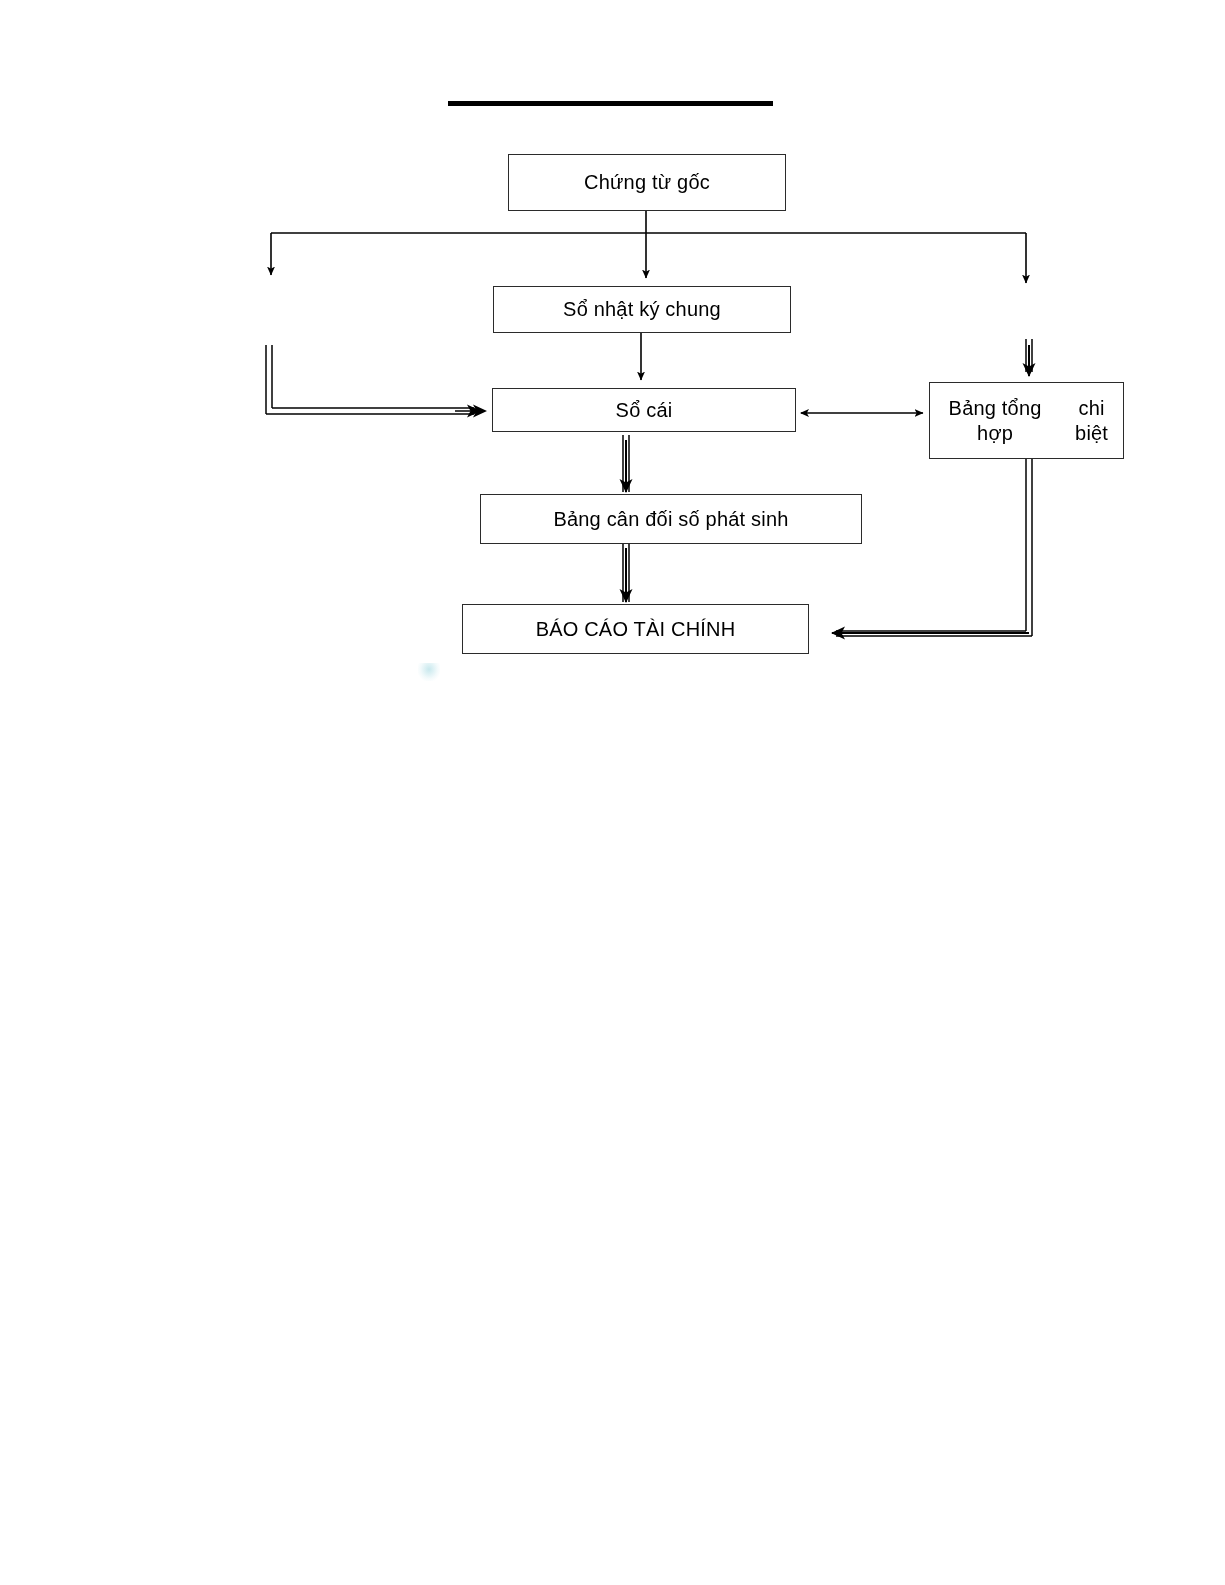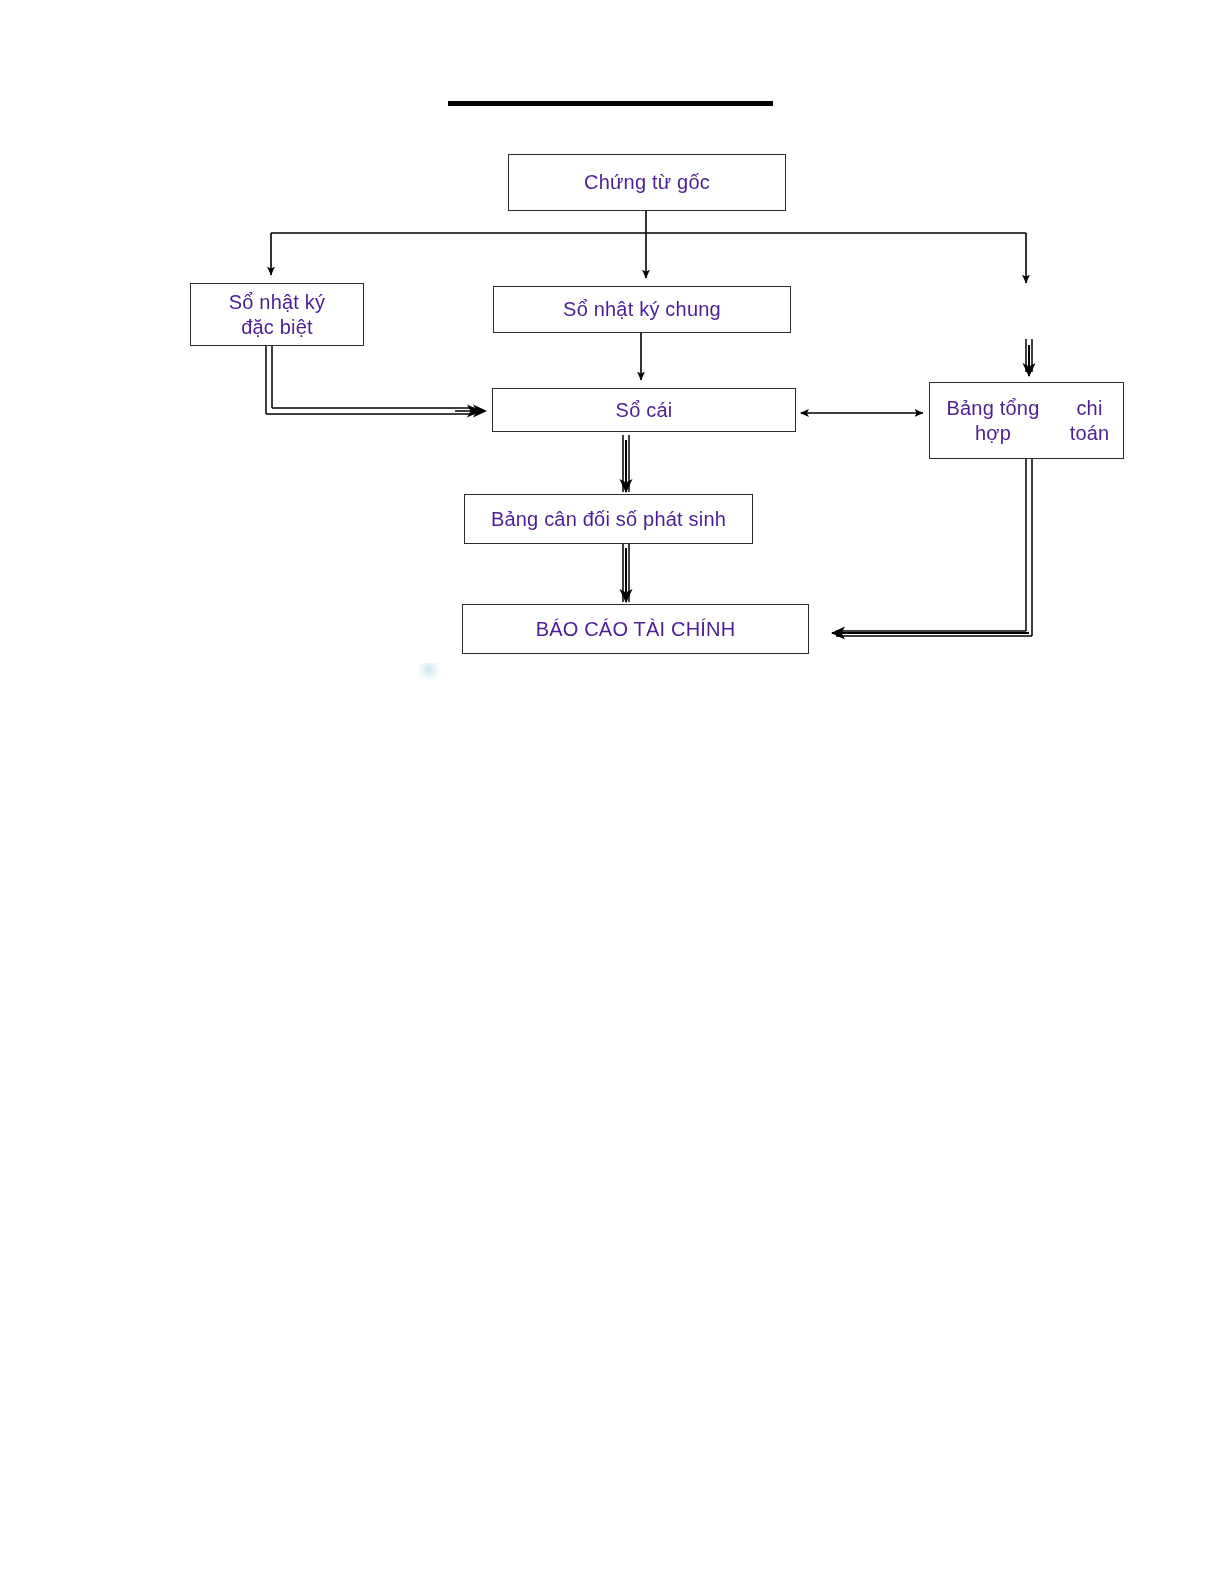--- a/index.html
+++ b/index.html
@@ -32,21 +32,21 @@
     box-sizing: border-box;
     border: 1.5px solid #2b2b2b;
     background: #ffffff;
     display: flex;
     align-items: center;
     justify-content: center;
     text-align: center;
     font-size: 20px;
     line-height: 1.25;
     letter-spacing: 0.2px;
-    color: #4c1d95;
+    color: #000000;
     z-index: 5;
   }
   .svg-layer {
     position: absolute;
     left: 0;
     top: 0;
     width: 1225px;
     height: 1585px;
     z-index: 2;
     pointer-events: none;
@@ -132,40 +132,36 @@
       <path d="M1029,633 L832,633" stroke-width="1.8" marker-end="url(#ahfat)"></path>
     </g>
   </svg>
 
   <div class="artifact"></div>
 
   <div class="node" style="left:508px; top:154px; width:278px; height:57px;">
     <span>Chứng từ gốc</span>
   </div>
 
-  <div class="node" style="left:190px; top:283px; width:174px; height:63px; flex-direction:column;">
-    <span>Sổ nhật ký</span>
-    <span>đặc biệt</span>
-  </div>
 
   <div class="node" style="left:493px; top:286px; width:298px; height:47px;justify-content:center;">
     <span>Sổ nhật ký chung</span>
   </div>
 
 
   <div class="node" style="left:492px; top:388px; width:304px; height:44px;">
     <span>Sổ cái</span>
   </div>
 
   <div class="node" style="left:929px; top:382px; width:195px; height:77px; flex-direction:row;">
     <span>Bảng tổng hợp</span>
-    <span>chi toán</span>
+    <span>chi biệt</span>
   </div>
 
-  <div class="node" style="left:464px; top:494px; width:289px; height:50px;">
+  <div class="node" style="left:480px; top:494px; width:382px; height:50px;">
     <span>Bảng cân đối số phát sinh</span>
   </div>
 
   <div class="node" style="left:462px; top:604px; width:347px; height:50px;">
     <span>BÁO CÁO TÀI CHÍNH</span>
   </div>
 
 </div>
 
 </body></html>

